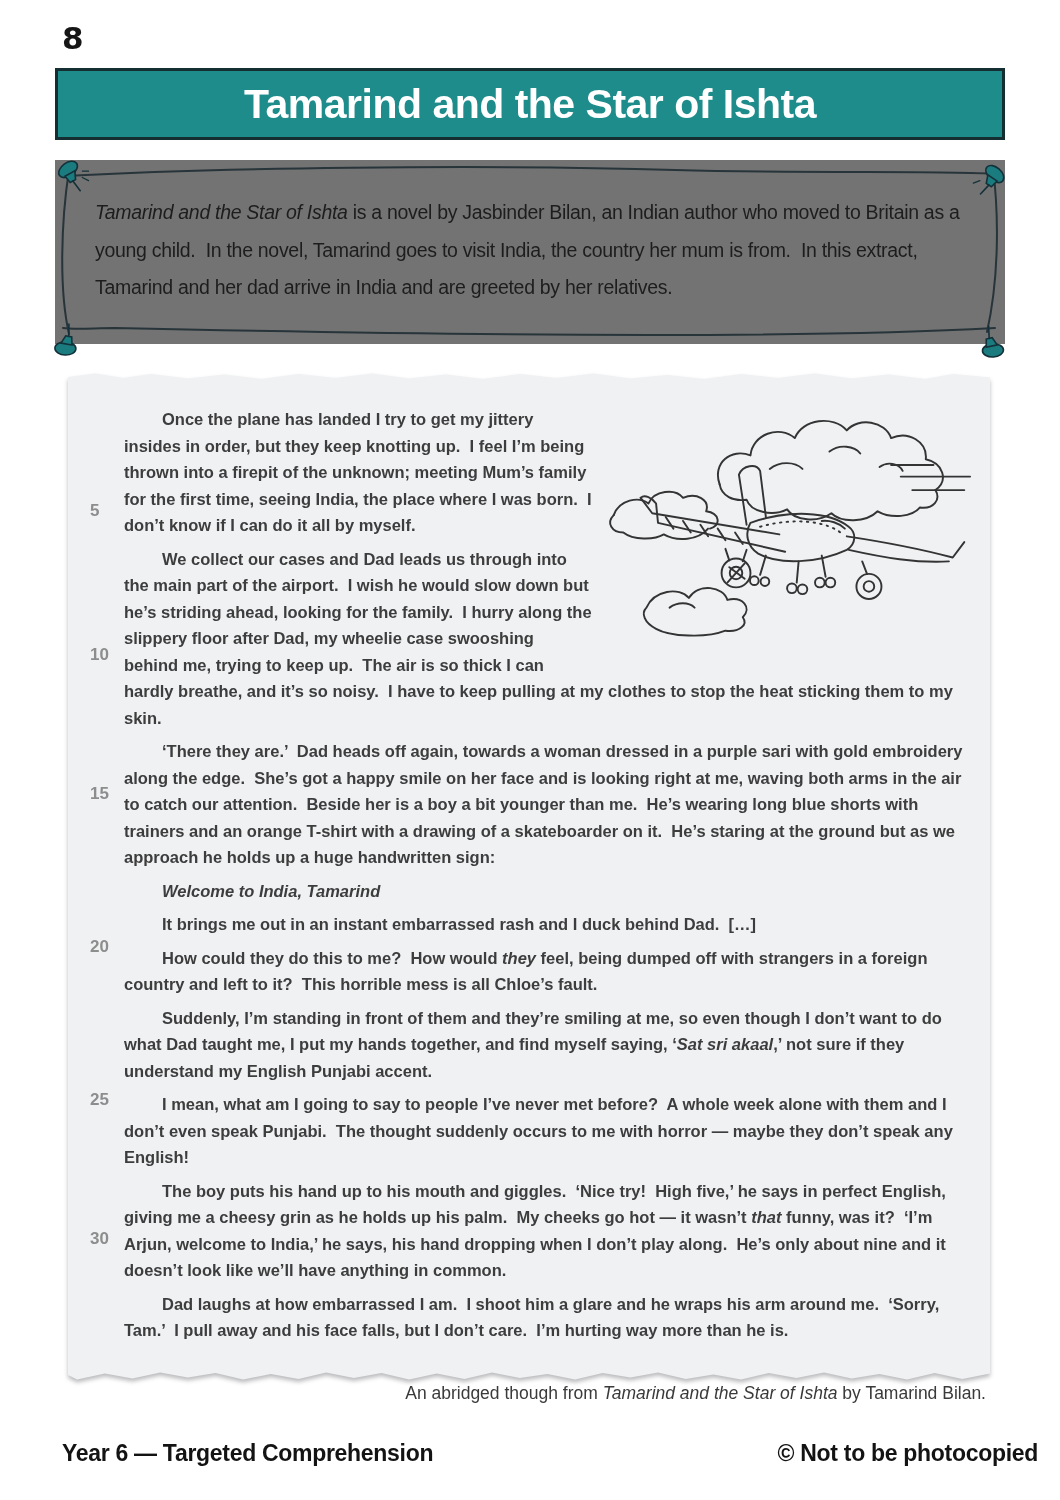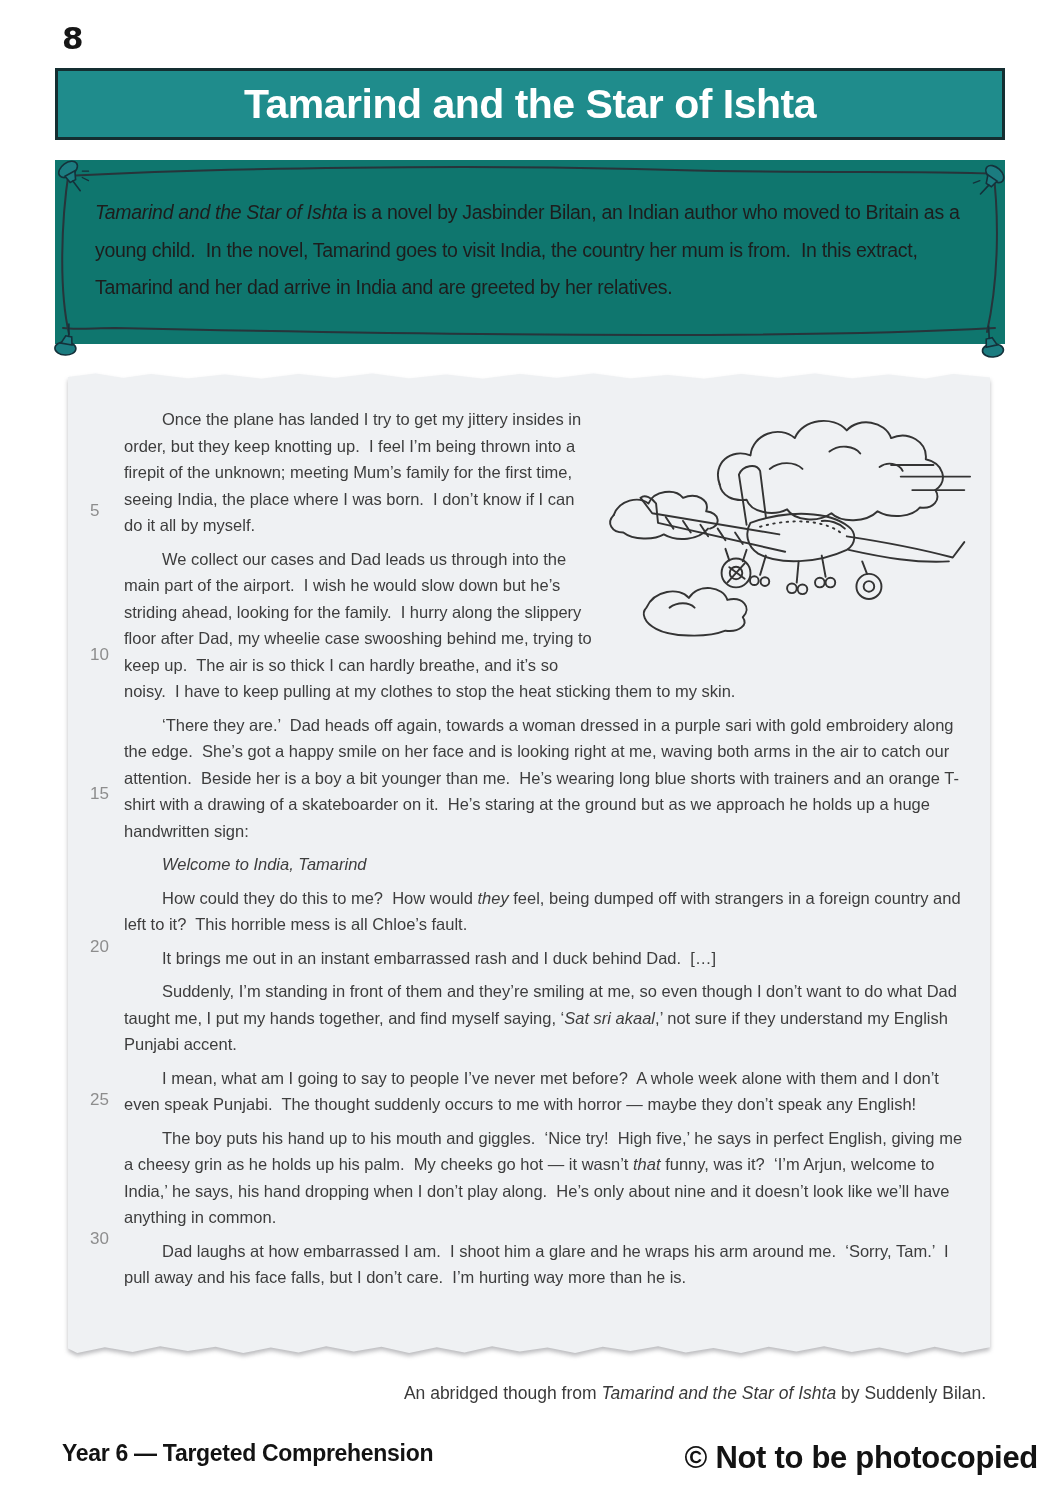--- a/index.html
+++ b/index.html
@@ -15,39 +15,40 @@
   .banner{
     position:absolute;left:55px;top:68px;width:950px;height:72px;
     background:#1f8c8c;border:3px solid #142e31;box-sizing:border-box;
     display:flex;align-items:center;justify-content:center;
   }
   .banner-title{
     color:#ffffff;font-weight:bold;font-size:41px;letter-spacing:-0.5px;
     font-family:"Liberation Sans",sans-serif;
   }
   
-  .intro-box{position:absolute;left:55px;top:160px;width:950px;height:184px;background:#0f766e;}
+  .intro-box{position:absolute;left:55px;top:160px;width:950px;height:184px;background:#737373;}
   .intro-border{position:absolute;left:0;top:0;width:100%;height:100%;}
   .intro-text{
     position:absolute;left:40px;top:34px;width:880px;
     font-size:19.5px;line-height:37.5px;letter-spacing:-0.3px;color:#1d1d1d;
     white-space:pre-wrap;font-family:"Liberation Sans",sans-serif;
   }
   .intro-text .it{font-style:italic;}
   .pin{position:absolute;width:34px;height:40px;}
   .pin-tl{left:2px;top:-2px;transform:rotate(-18deg);}
   .pin-tr{right:0px;top:2px;transform:rotate(24deg) scaleX(-1);}
   .pin-bl{left:-6px;bottom:-14px;transform:rotate(-160deg);}
   .pin-br{right:-4px;bottom:-16px;transform:rotate(158deg) scaleX(-1);}
   
   .extract-wrap{position:absolute;left:68px;top:372px;width:922px;filter:drop-shadow(0 3px 2px rgba(60,60,70,0.35));}
   .extract{
     position:relative;width:922px;min-height:982px;background:#eff1f3;box-sizing:border-box;
     padding:34px 18px 30px 56px;
     clip-path:polygon(0% 0.5%,3% 0.15%,6% 0.6%,9% 0.2%,13% 0.65%,17% 0.25%,21% 0.7%,25% 0.2%,29% 0.6%,33% 0.15%,37% 0.65%,41% 0.25%,45% 0.7%,49% 0.2%,53% 0.6%,57% 0.15%,61% 0.65%,65% 0.3%,69% 0.7%,73% 0.2%,77% 0.6%,81% 0.15%,85% 0.65%,89% 0.25%,93% 0.7%,96% 0.2%,100% 0.55%,100% 99.3%,97% 99.85%,94% 99.25%,91% 99.9%,88% 99.35%,85% 99.8%,82% 99.2%,79% 99.75%,76% 99.25%,73% 99.9%,70% 99.4%,67% 99.85%,64% 99.2%,61% 99.7%,58% 99.25%,55% 99.9%,52% 99.35%,49% 99.75%,46% 99.2%,43% 99.85%,40% 99.3%,37% 99.9%,34% 99.25%,31% 99.75%,28% 99.2%,25% 99.85%,22% 99.35%,19% 99.9%,16% 99.25%,13% 99.7%,10% 99.2%,7% 99.8%,4% 99.3%,1% 99.9%,0% 99.45%);
+    font-weight:bold;
   }
   .extract-p{
     margin:0 0 7px 0;font-size:16.5px;line-height:26.5px;color:#3d3d3d;
     text-indent:38px;white-space:pre-wrap;letter-spacing:0;
   }
   .extract-p .it{font-style:italic;text-align:right;}
   .plane-float{
     float:right;width:366px;height:252px;margin:0 0 6px 14px;
   }
   .ln{
@@ -59,21 +60,21 @@
     position:absolute;right:74px;top:1383px;font-size:17.5px;color:#3a3a3a;
     white-space:pre-wrap;
   }
   .attribution .it{font-style:italic;}
   .footer{position:absolute;left:0;top:1440px;width:1060px;height:40px;padding-left:36px;}
   .footer-left{
     position:absolute;left:62px;top:0;font-size:23px;font-weight:bold;
     color:#131313;letter-spacing:-0.3px;
   }
   .footer-right{
-    position:absolute;right:58px;top:0;font-size:31px;font-weight:bold;
+    position:absolute;right:58px;top:0;font-size:23px;font-weight:bold;
     color:#131313;letter-spacing:-0.3px;
   }
 </style>
 </head>
 <body>
 
 <div class="page-number">8</div>
 
 <div class="banner">
   <div class="banner-title">Tamarind and the Star of Ishta</div>
@@ -174,34 +175,34 @@
         <circle cx="154" cy="178" r="4.5"></circle>
           <circle cx="165" cy="179" r="4.5"></circle>
       </g>
     </svg>
 
     <div id="extract-body">
         <p class="extract-p"><span>Once the plane has landed I try to get my jittery insides in order, but they keep knotting up.  I feel I’m being thrown into a firepit of the unknown; meeting Mum’s family for the first time, seeing India, the place where I was born.  I don’t know if I can do it all by myself.</span></p>
         <p class="extract-p"><span>We collect our cases and Dad leads us through into the main part of the airport.  I wish he would slow down but he’s striding ahead, looking for the family.  I hurry along the slippery floor after Dad, my wheelie case swooshing behind me, trying to keep up.  The air is so thick I can hardly breathe, and it’s so noisy.  I have to keep pulling at my clothes to stop the heat sticking them to my skin.</span></p>
         <p class="extract-p"><span>‘There they are.’  Dad heads off again, towards a woman dressed in a purple sari with gold embroidery along the edge.  She’s got a happy smile on her face and is looking right at me, waving both arms in the air to catch our attention.  Beside her is a boy a bit younger than me.  He’s wearing long blue shorts with trainers and an orange T-shirt with a drawing of a skateboarder on it.  He’s staring at the ground but as we approach he holds up a huge handwritten sign:</span></p>
         <p class="extract-p"><span class="it">Welcome to India, Tamarind</span></p>
+        <p class="extract-p"><span>It brings me out in an instant embarrassed rash and I duck behind Dad.  […]</span></p>
         <p class="extract-p"><span>How could they do this to me?  How would </span><span class="it">they</span><span> feel, being dumped off with strangers in a foreign country and left to it?  This horrible mess is all Chloe’s fault.</span></p>
-        <p class="extract-p"><span>It brings me out in an instant embarrassed rash and I duck behind Dad.  […]</span></p>
         <p class="extract-p"><span>Suddenly, I’m standing in front of them and they’re smiling at me, so even though I don’t want to do what Dad taught me, I put my hands together, and find myself saying, ‘</span><span class="it">Sat sri akaal</span><span>,’ not sure if they understand my English Punjabi accent.</span></p>
         <p class="extract-p"><span>I mean, what am I going to say to people I’ve never met before?  A whole week alone with them and I don’t even speak Punjabi.  The thought suddenly occurs to me with horror — maybe they don’t speak any English!</span></p>
         <p class="extract-p"><span>The boy puts his hand up to his mouth and giggles.  ‘Nice try!  High five,’ he says in perfect English, giving me a cheesy grin as he holds up his palm.  My cheeks go hot — it wasn’t </span><span class="it">that</span><span> funny, was it?  ‘I’m Arjun, welcome to India,’ he says, his hand dropping when I don’t play along.  He’s only about nine and it doesn’t look like we’ll have anything in common.</span></p>
         <p class="extract-p"><span>Dad laughs at how embarrassed I am.  I shoot him a glare and he wraps his arm around me.  ‘Sorry, Tam.’  I pull away and his face falls, but I don’t care.  I’m hurting way more than he is.</span></p>
       </div>
   <div class="ln" style="top: 129px;">5</div>
       <div class="ln" style="top: 273px;">10</div>
       <div class="ln" style="top: 412px;">15</div>
       <div class="ln" style="top: 565px;">20</div>
       <div class="ln" style="top: 718px;">25</div>
       <div class="ln" style="top: 857px;">30</div>
     </div>
 </div>
 
-<div class="attribution"><span>An abridged though from </span><span class="it">Tamarind and the Star of Ishta</span><span> by Suddenly Bilan.</span></div>
+<div class="attribution"><span>An abridged though from </span><span class="it">Tamarind and the Star of Ishta</span><span> by Tamarind Bilan.</span></div>
 
 <div class="footer">
   <span class="footer-left">Year 6 — Targeted Comprehension</span>
   <span class="footer-right">© Not to be photocopied</span>
 </div>
 
 </body></html>

